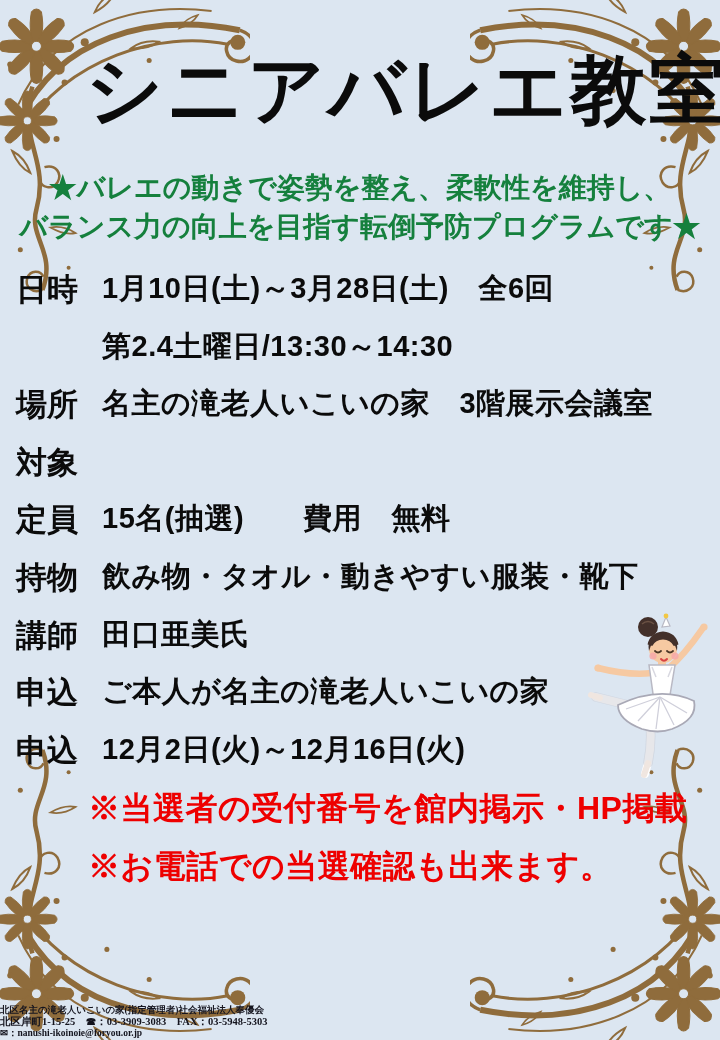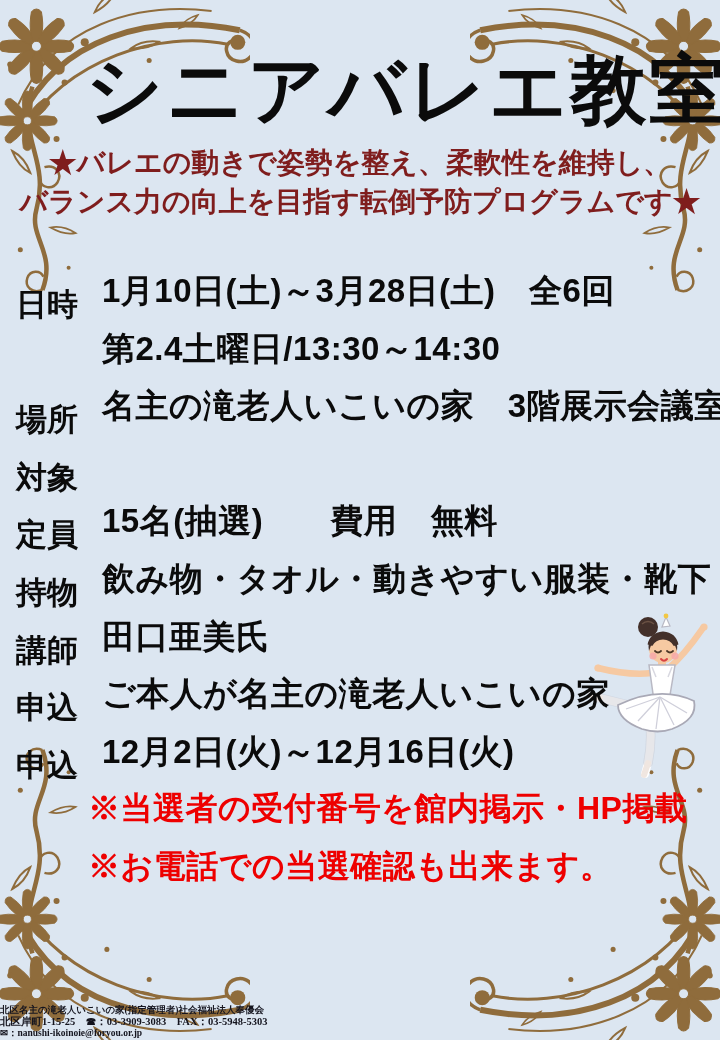--- a/index.html
+++ b/index.html
@@ -18,35 +18,35 @@
   .orn.br{right:-2px;bottom:-2px;transform:scale(-1,-1);}
   
   .title{
     position:absolute;top:40px;left:0;width:100%;
     text-align:center;z-index:2;
     font-family:"DejaVu Serif","Liberation Serif",serif;
     font-weight:700;font-size:76px;letter-spacing:3px;
     color:#0b0b0b;white-space:nowrap;padding-left:47px;
   }
   .subtitle{
-    position:absolute;top:143px;left:0;width:100%;
+    position:absolute;top:168px;left:0;width:100%;
     text-align:center;z-index:2;
     font-family:"DejaVu Serif","Liberation Serif",serif;
     font-weight:700;font-size:28px;line-height:39px;
-    color:#7f1d1d;white-space:nowrap;
+    color:#15803d;white-space:nowrap;
   }
   
   .rows{position:absolute;top:263px;left:0;right:0;z-index:2;}
   .row{display:flex;height:57.6px;align-items:flex-start;padding-top:6px;box-sizing:border-box;}
   .lbl{
     flex:none;width:102px;padding-left:16px;box-sizing:border-box;
-    font-weight:700;font-size:31px;color:#0b0b0b;white-space:nowrap;margin-top:15px;
+    font-weight:700;font-size:31px;color:#0b0b0b;white-space:nowrap;
   }
   .val{
-    flex:1;font-weight:700;font-size:33px;color:#0b0b0b;
+    flex:1;font-weight:700;font-size:29px;color:#0b0b0b;
     letter-spacing:.5px;white-space:nowrap;
   }
   .row.red .val{padding-left:76px;color:#ee0000;font-size:32px;margin-left:12px;}
   
   .footer{
     position:absolute;left:0;bottom:1px;width:100%;z-index:2;
     text-align:left;color:#14141e;
     font-family:"Liberation Serif",serif;font-weight:700;
   }
   .footer .f1{font-size:9.5px;line-height:11px;}

